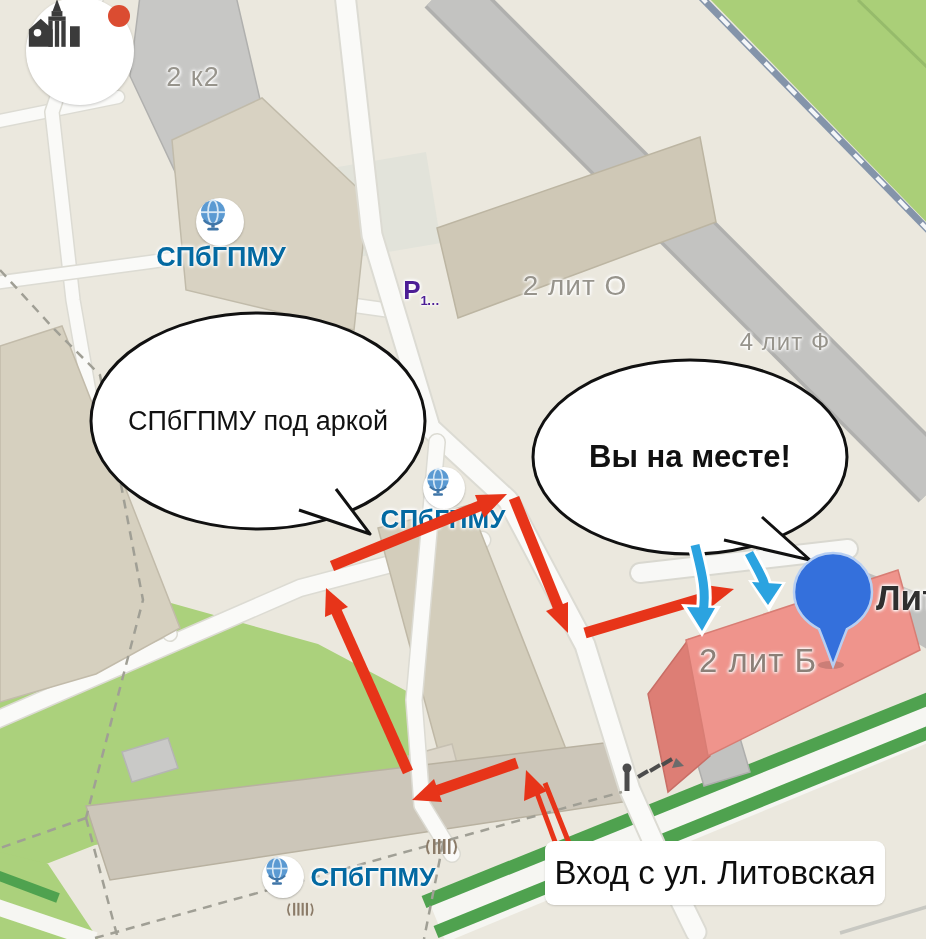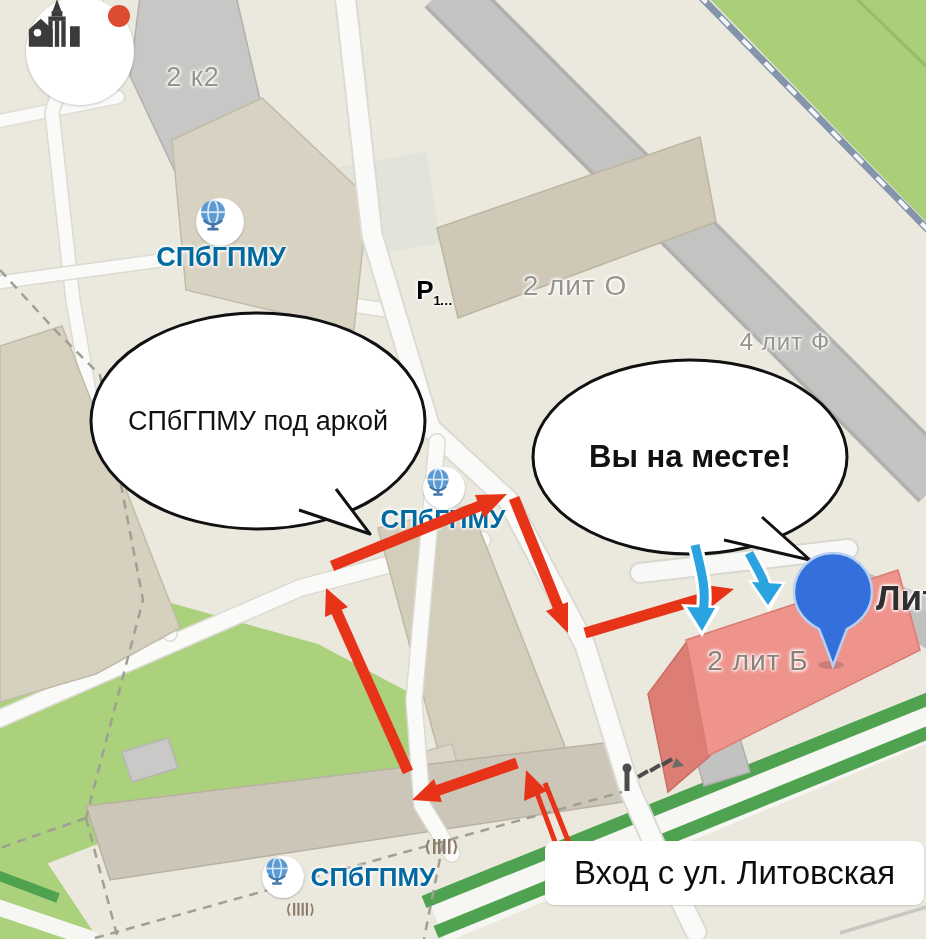--- a/index.html
+++ b/index.html
@@ -9,42 +9,42 @@
   .layer{position:absolute;left:0;top:0;width:926px;height:939px;}
   .z0{z-index:0}.z10{z-index:10}.z20{z-index:20}.z30{z-index:30}.z40{z-index:40}.z50{z-index:50}
 
   
   .maplabel{position:absolute;transform:translate(-50%,-50%);white-space:nowrap;
             text-shadow:0 0 3px #fff,0 0 3px #fff,0 0 4px #fff,0 0 4px #fff;}
   .bldg{color:#97948c;font-size:28px;letter-spacing:1px;}
   .org{color:#0369a1;font-weight:bold;font-size:26px;}
   .org-top{font-size:27px;}
   .street{color:#2f2f2f;font-weight:bold;font-size:35px;transform:translate(0,-50%);}
-  .parking{color:#000000;font-weight:bold;font-size:26px;margin-left:13px;}
+  .parking{color:#4c1d95;font-weight:bold;font-size:26px;}
   .parking .sub{font-size:13px;font-weight:bold;vertical-align:-6px;letter-spacing:-1px;}
 
   
   .poi-circle{position:absolute;background:#fff;border-radius:50%;
               box-shadow:0 1px 2px rgba(0,0,0,.25);display:flex;
               align-items:center;justify-content:center;}
 
   
   .logo-circle{position:absolute;left:26px;top:-3px;width:108px;height:108px;background:#fff;
                border-radius:50%;box-shadow:0 1px 3px rgba(0,0,0,.2);
                display:flex;align-items:center;justify-content:center;}
   .notif-dot{position:absolute;left:108px;top:5px;width:22px;height:22px;border-radius:50%;
              background:#db4c31;}
 
   
   .bubble-text{position:absolute;transform:translate(-50%,-50%);text-align:center;color:#111;}
   .bubble1-text{font-size:27px;}
   .bubble2-text{font-size:31px;font-weight:bold;line-height:40px;}
 
   
-  .entrance-box{position:absolute;left:545px;top:841px;width:379px;height:64px;background:#fff;
+  .entrance-box{position:absolute;left:545px;top:841px;width:340px;height:64px;background:#fff;
                 border-radius:9px;box-shadow:0 1px 2px rgba(0,0,0,.15);
                 display:flex;align-items:center;justify-content:center;
                 font-size:33px;color:#0d0d0d;white-space:nowrap;}
 </style>
 </head>
 <body>
 
 <div id="stage">
 
   <svg class="layer z0" width="926" height="939" viewBox="0 0 926 939">
@@ -175,21 +175,21 @@
           <rect x="40" y="27" width="9" height="19"></rect>
         </g>
         <circle cx="10" cy="33" r="3.5" fill="#fff"></circle>
       </svg>
     </div>
     <div class="notif-dot"></div>
 
     <div class="maplabel bldg" style="left:193px;top:77px;font-size:27px;">2 к2</div>
     <div class="maplabel bldg" style="left:575px;top:286px;">2 лит О</div>
     <div class="maplabel bldg" style="left:785px;top:342px;font-size:24px;">4 лит Ф</div>
-    <div class="maplabel bldg" style="left:758px;top:661px;color:#8c8078;font-size:28px;">2 лит Б</div>
+    <div class="maplabel bldg" style="left:758px;top:661px;color:#8c8078;font-size:33px;">2 лит Б</div>
 
     <div class="maplabel street" style="left:876px;top:598px;">Литовская</div>
 
     <div class="maplabel parking" style="left:421px;top:291px;"><span>P</span><span class="sub">1…</span></div>
 
     <div class="poi-circle" style="left:196px;top:198px;width:48px;height:48px;">
       <svg width="34" height="34" viewBox="0 0 24 24">
         <circle cx="12" cy="10" r="8.5" fill="#5b9ad2"></circle>
         <ellipse cx="12" cy="10" rx="3.5" ry="8.5" fill="none" stroke="#d6e7f5" stroke-width="1.3"></ellipse>
         <line x1="3.5" y1="10" x2="20.5" y2="10" stroke="#d6e7f5" stroke-width="1.3"></line>

